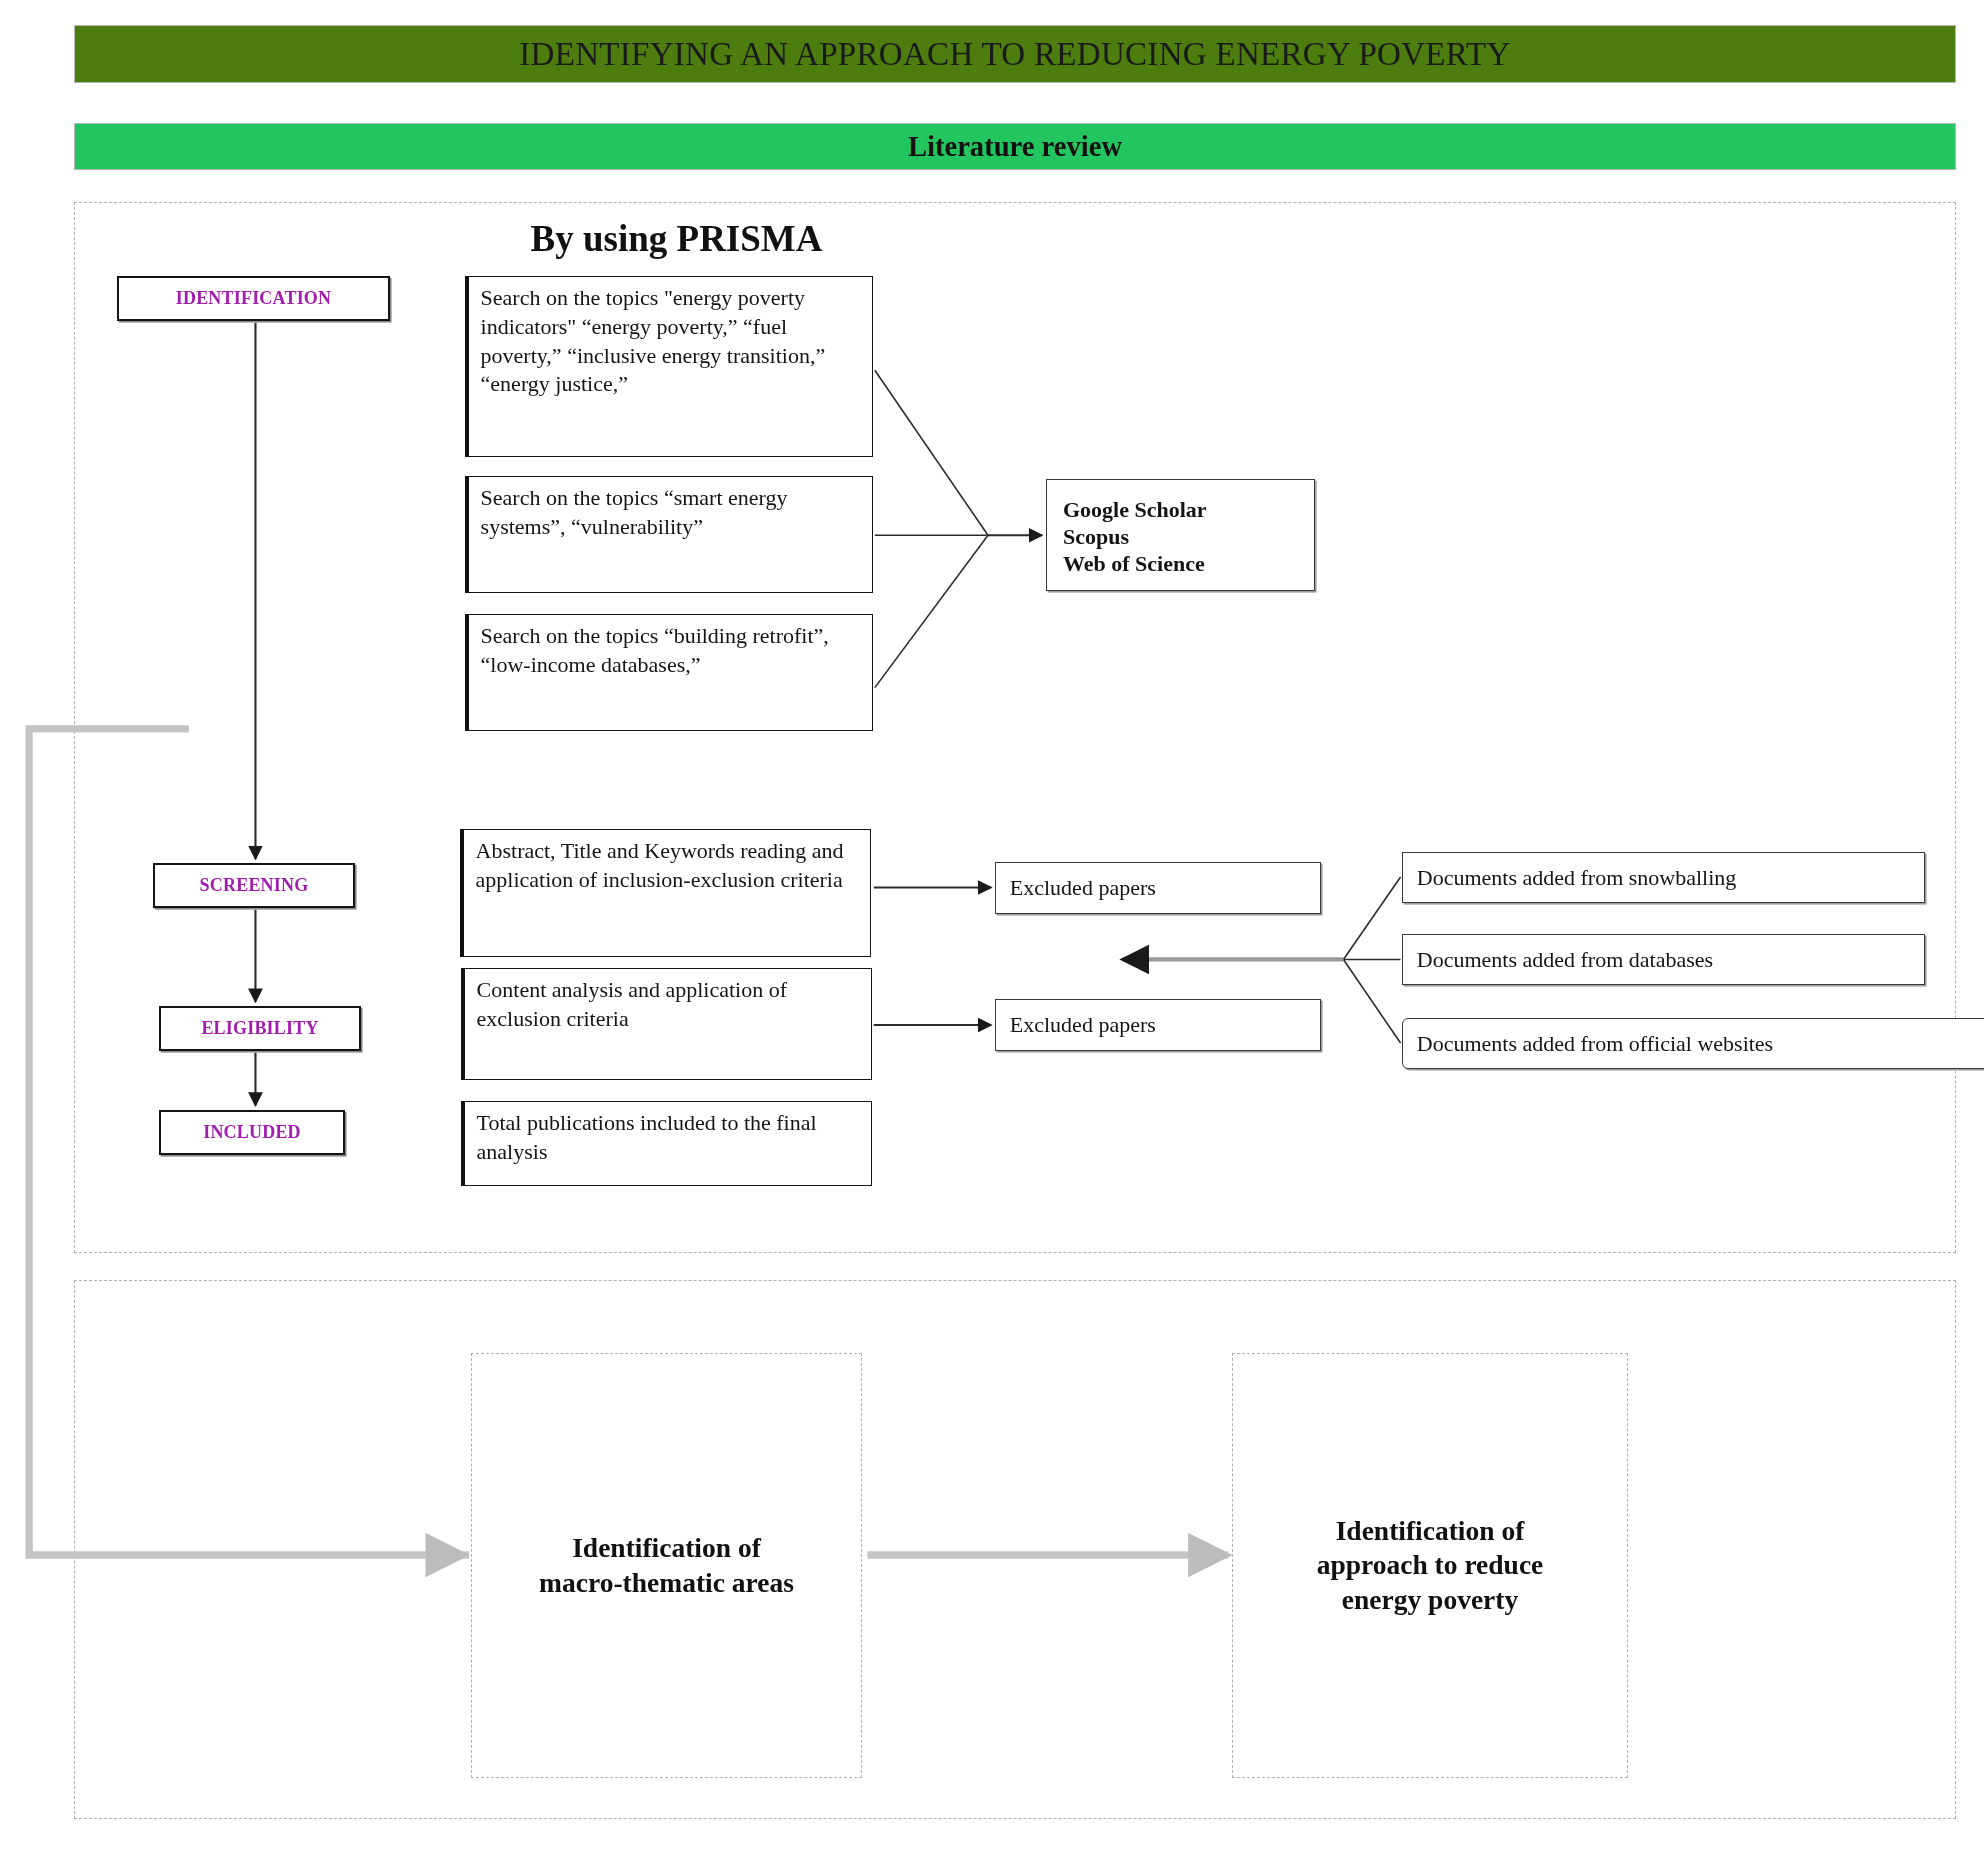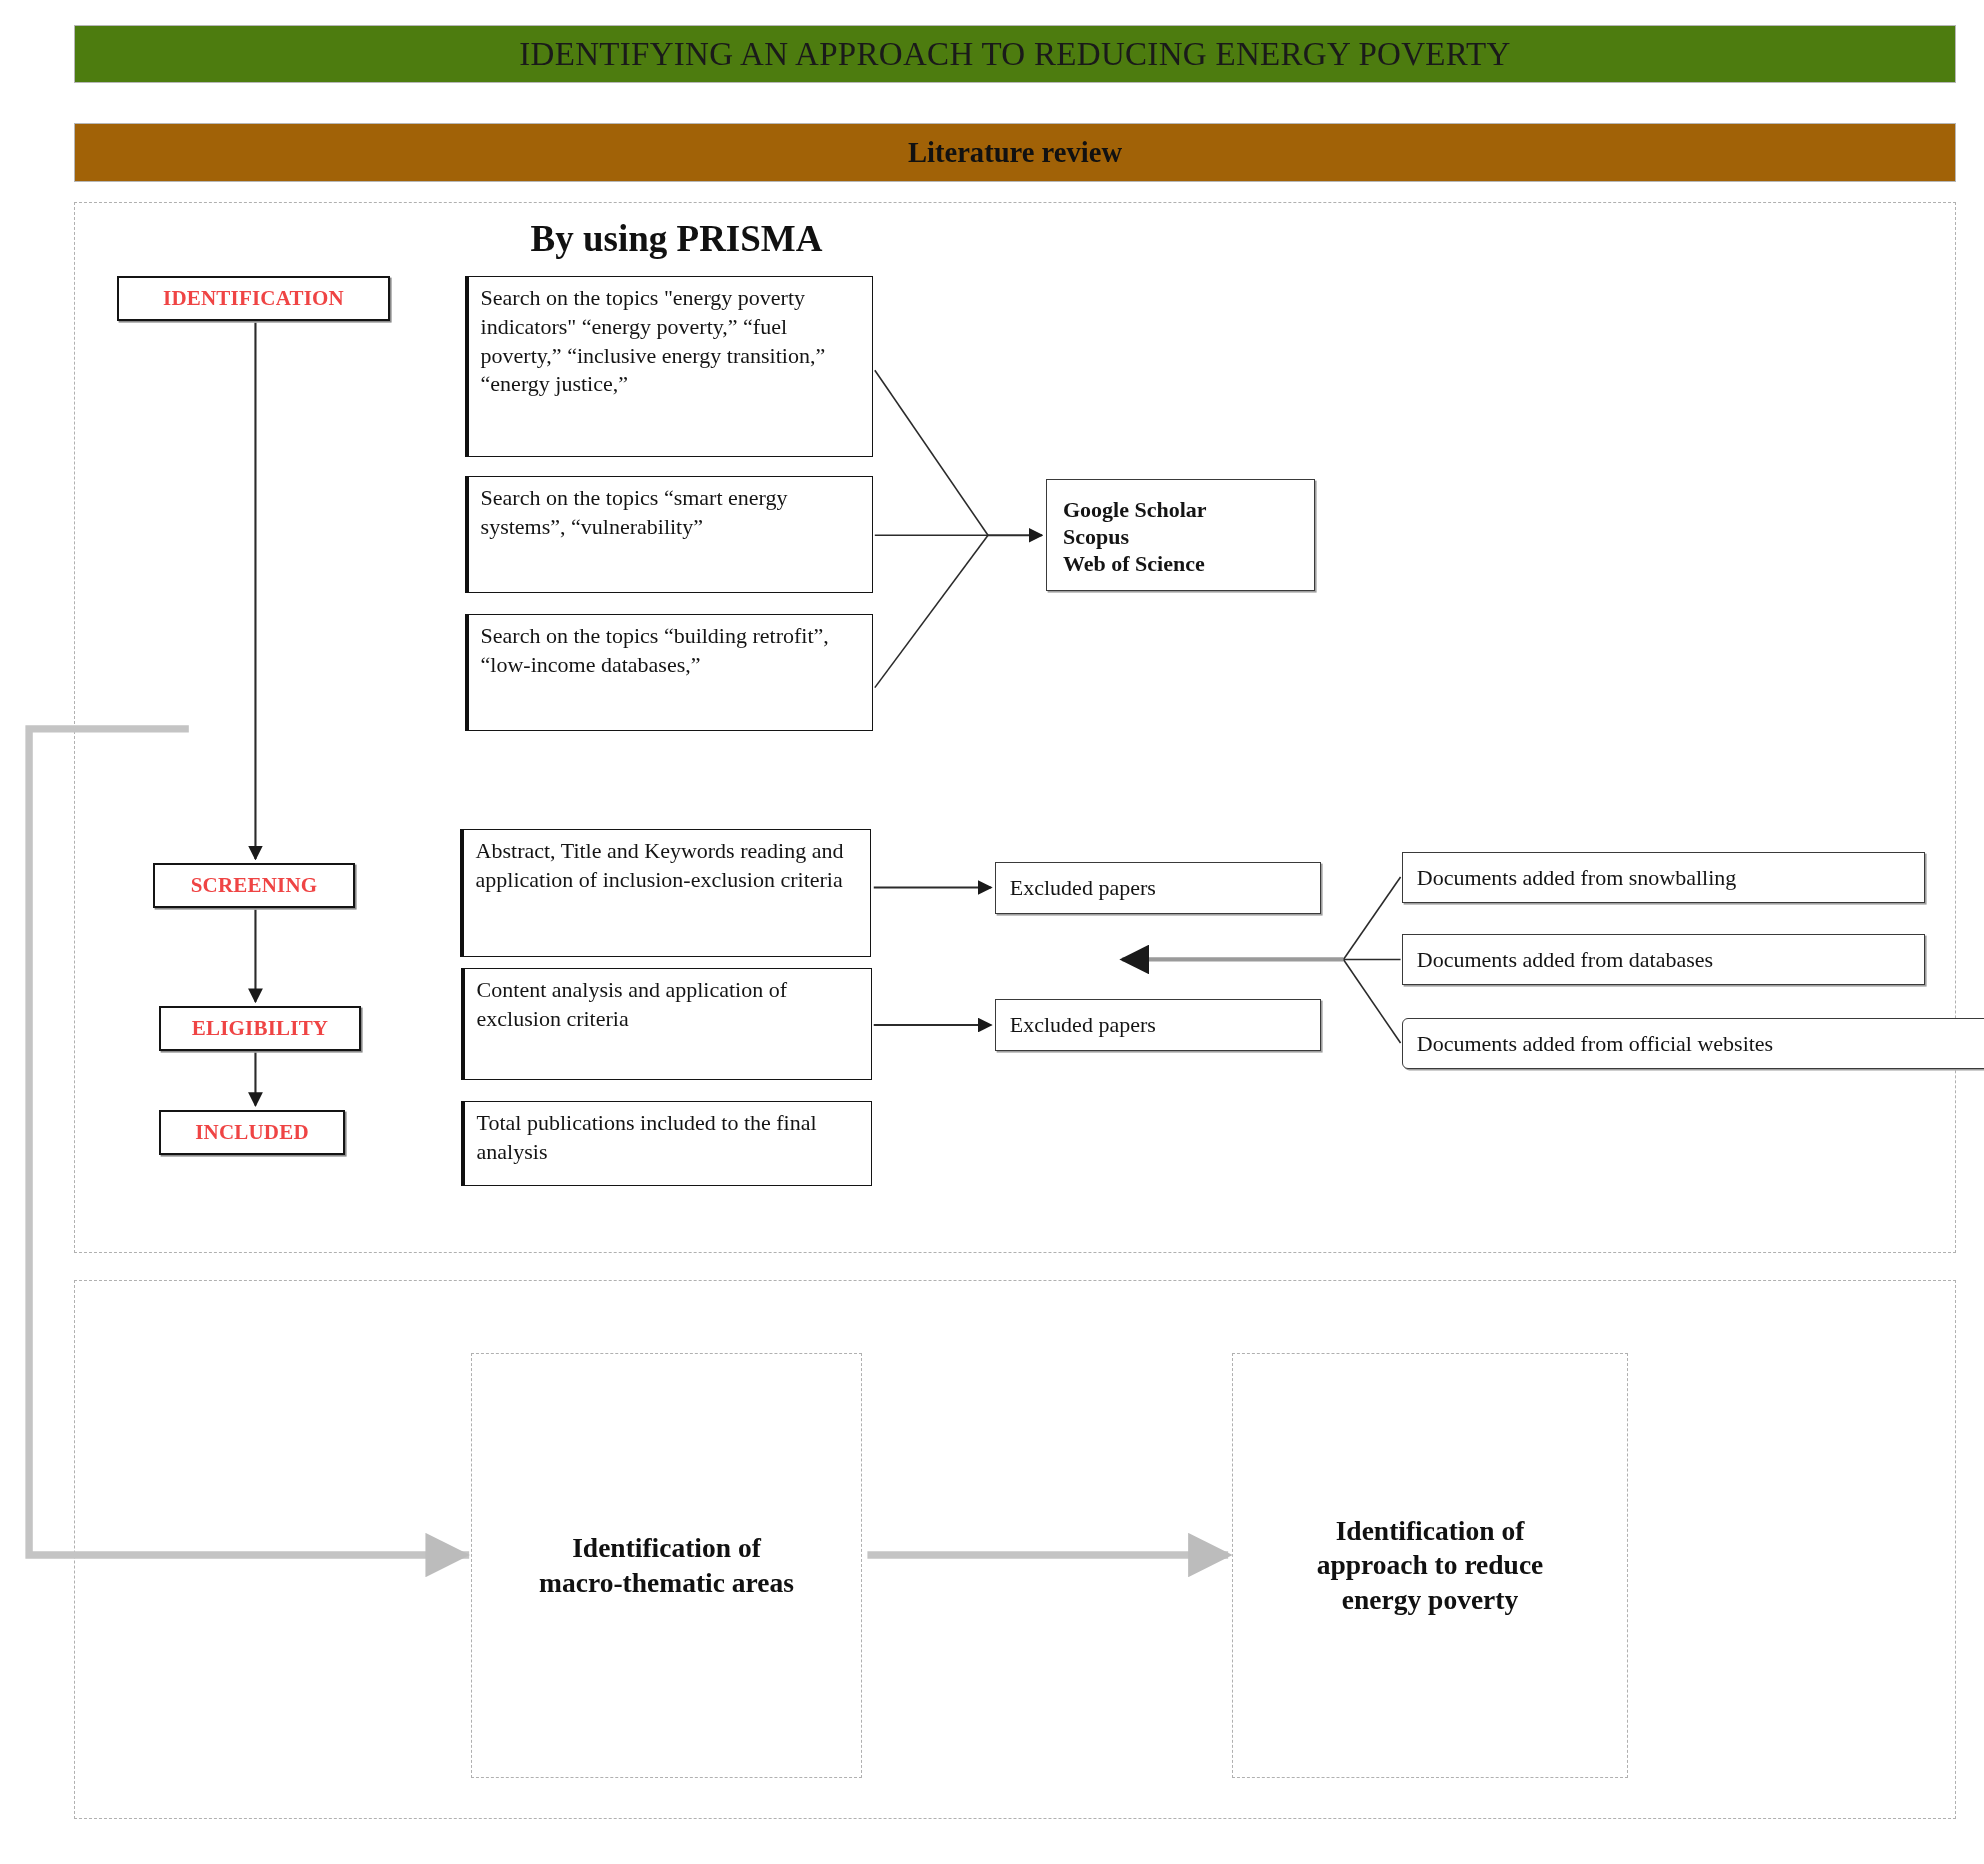--- a/index.html
+++ b/index.html
@@ -28,23 +28,23 @@
   }
   #title-text {
     font-size: 33px;
     letter-spacing: 0.3px;
     color: #1a1a1a;
     white-space: nowrap;
   }
 
   
   #litrev-band {
-    left: 74px; top: 123px; width: 1882px; height: 59px;
+    left: 74px; top: 123px; width: 1882px; height: 47px;
     border: 1.6px solid #b7b7b7;
-    background: #a16207;
+    background: #22c55e;
     display: flex; align-items: center; justify-content: center;
   }
   #litrev-text {
     font-size: 28.6px; font-weight: bold; color: #111111;
   }
 
   
   .dash-container {
     border: 1.6px dashed #b0b0b0;
     background: transparent;
@@ -57,21 +57,21 @@
     left: 465px; top: 214px; width: 423px; height: 48px;
     font-size: 37px; font-weight: bold; color: #111111;
     display: flex; align-items: center; justify-content: center;
   }
 
   
   .stage-box {
     border: 2.1px solid #141414;
     background: #ffffff;
     display: flex; align-items: center; justify-content: center;
-    font-size: 21px; font-weight: bold; color: #ef4444;
+    font-size: 18px; font-weight: bold; color: #a21caf;
     letter-spacing: 0.2px;
     box-shadow: 1.6px 1.6px 0 0 #8a8a8a;
   }
   #stage-identification { left: 117px; top: 276px; width: 273px; height: 45px; }
   #stage-screening     { left: 153px; top: 863px; width: 202px; height: 45px; }
   #stage-eligibility   { left: 159px; top: 1006px; width: 202px; height: 45px; }
   #stage-included      { left: 159px; top: 1110px; width: 186px; height: 45px; }
 
   
   .content-box {

